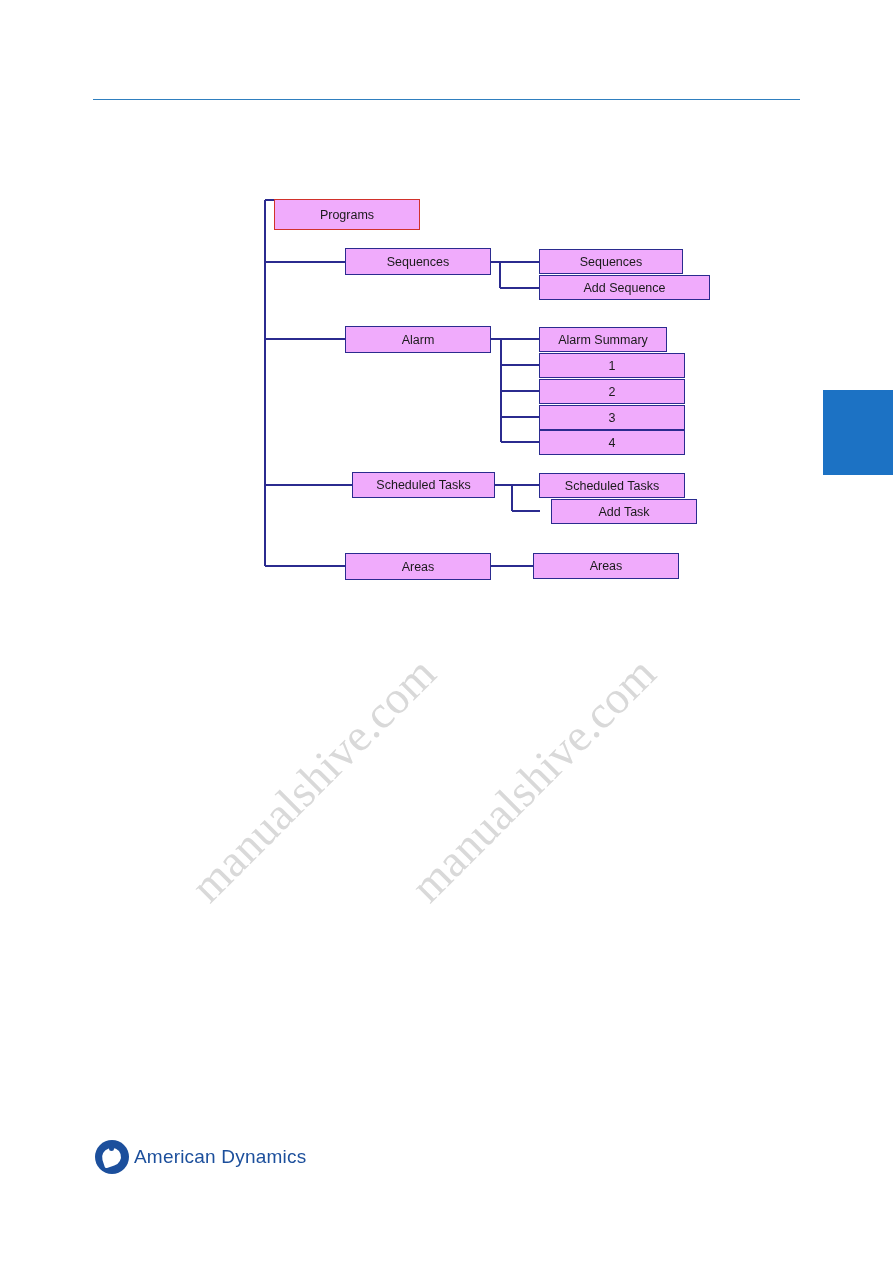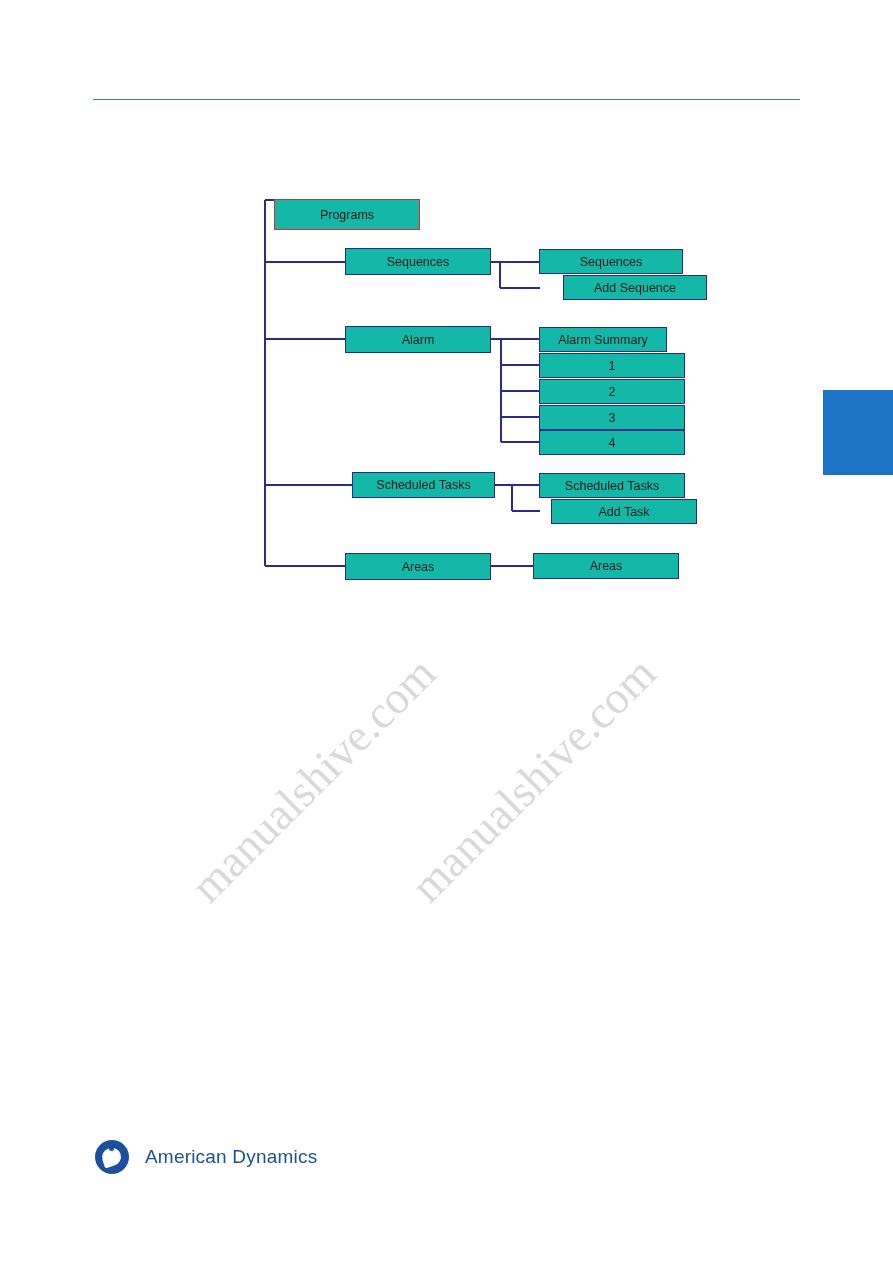--- a/index.html
+++ b/index.html
@@ -55,21 +55,21 @@
   .wm1 { left: 30px;  top: 545px; transform: rotate(-45deg); }
   .wm2 { left: 250px; top: 545px; transform: rotate(-45deg); }
 
   
   .footer {
     position: absolute;
     left: 95px;
     top: 1140px;
     display: flex;
     align-items: center;
-    gap: 16px;
+    gap: 5px;
   }
   .footer .logo-mark {
     width: 34px;
     height: 34px;
     border-radius: 50%;
     background: #1c4f9c;
     position: relative;
     flex: none;
   }
   .footer .logo-mark::after {
@@ -110,21 +110,21 @@
   }
   .diagram svg {
     position: absolute;
     left: 0;
     top: 0;
   }
   .node {
     position: absolute;
     box-sizing: border-box;
     border: 1px solid #2b2b8f;
-    background: #14b8a6;
+    background: #f0abfc;
     color: #1a1a1a;
     font-size: 12.5px;
     display: flex;
     align-items: center;
     justify-content: center;
     white-space: nowrap;
   }
   .node.root {
     border: 1px solid #d1322b;
   }
@@ -192,21 +192,21 @@
     <span>Scheduled Tasks</span>
   </div>
 
   <div class="node" style="left:345px; top:553px; width:146px; height:27px;">
     <span>Areas</span>
   </div>
 
   <div class="node" style="left:539px; top:249px; width:144px; height:25px;">
     <span>Sequences</span>
   </div>
-  <div class="node" style="left:539px; top:275px; width:144px; height:25px;margin-left:24px;">
+  <div class="node" style="left:539px; top:275px; width:171px; height:25px;">
     <span>Add Sequence</span>
   </div>
 
   <div class="node" style="left:539px; top:327px; width:128px; height:25px;">
     <span>Alarm Summary</span>
   </div>
   <div class="node" style="left:539px; top:353px; width:146px; height:25px;">
     <span>1</span>
   </div>
   <div class="node" style="left:539px; top:379px; width:146px; height:25px;">

